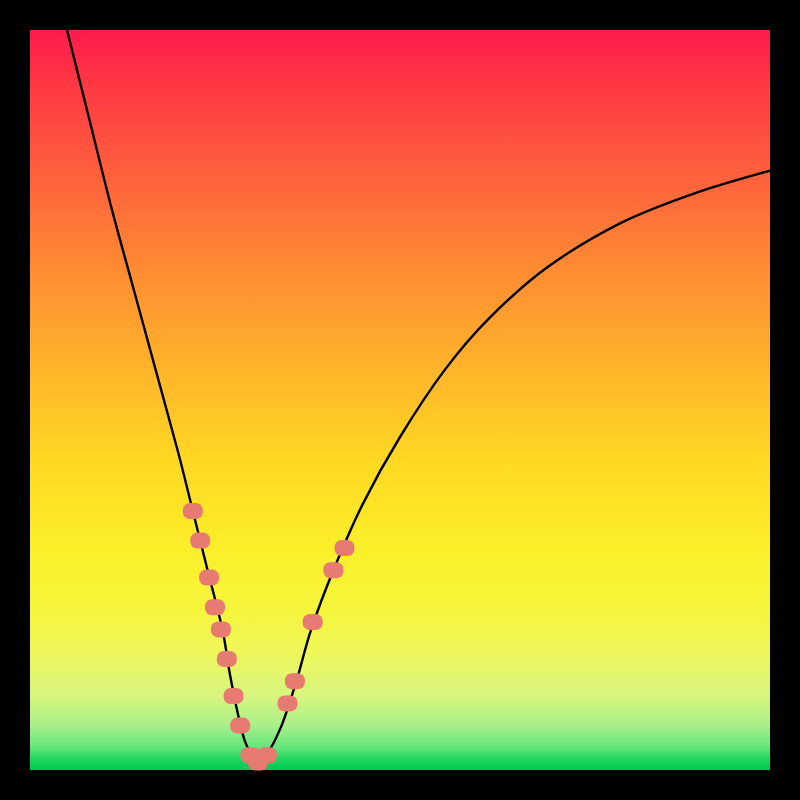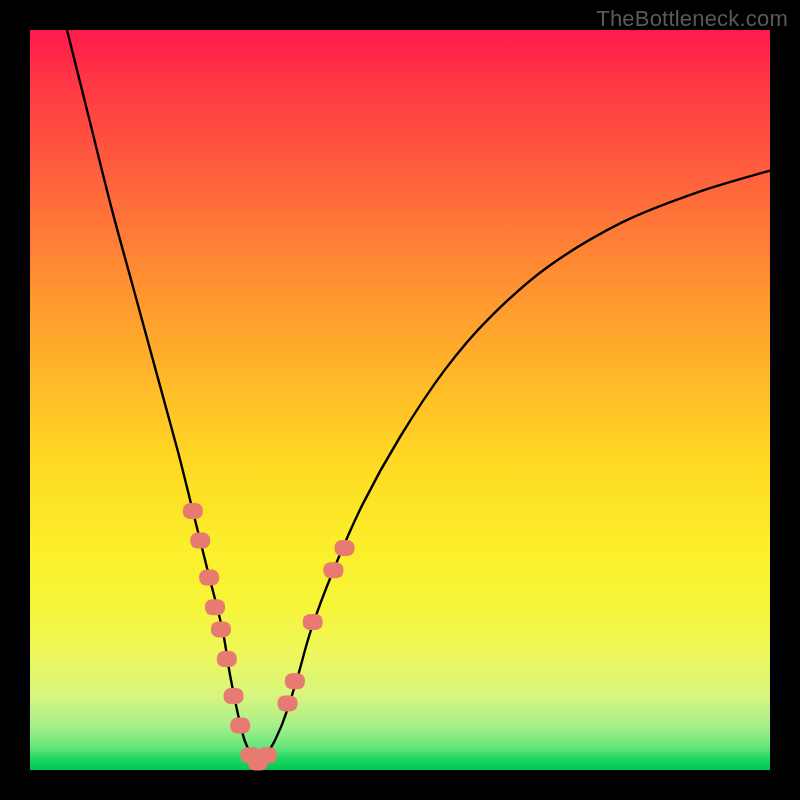--- a/index.html
+++ b/index.html
@@ -87,14 +87,13 @@
           <rect x="217.92" y="724.6" width="20" height="16" rx="7" class="marker"></rect>
           <rect x="226.8" y="717.2" width="20" height="16" rx="7" class="marker"></rect>
           <rect x="247.51999999999998" y="665.4" width="20" height="16" rx="7" class="marker"></rect>
           <rect x="254.92000000000002" y="643.2" width="20" height="16" rx="7" class="marker"></rect>
           <rect x="272.68" y="584" width="20" height="16" rx="7" class="marker"></rect>
           <rect x="293.4" y="532.2" width="20" height="16" rx="7" class="marker"></rect>
           <rect x="304.5" y="510" width="20" height="16" rx="7" class="marker"></rect>
         </g>
     </svg>
   </div>
-  <div class="watermark">TheBottleneck.com</div>
 </div>
 
 </body></html>

